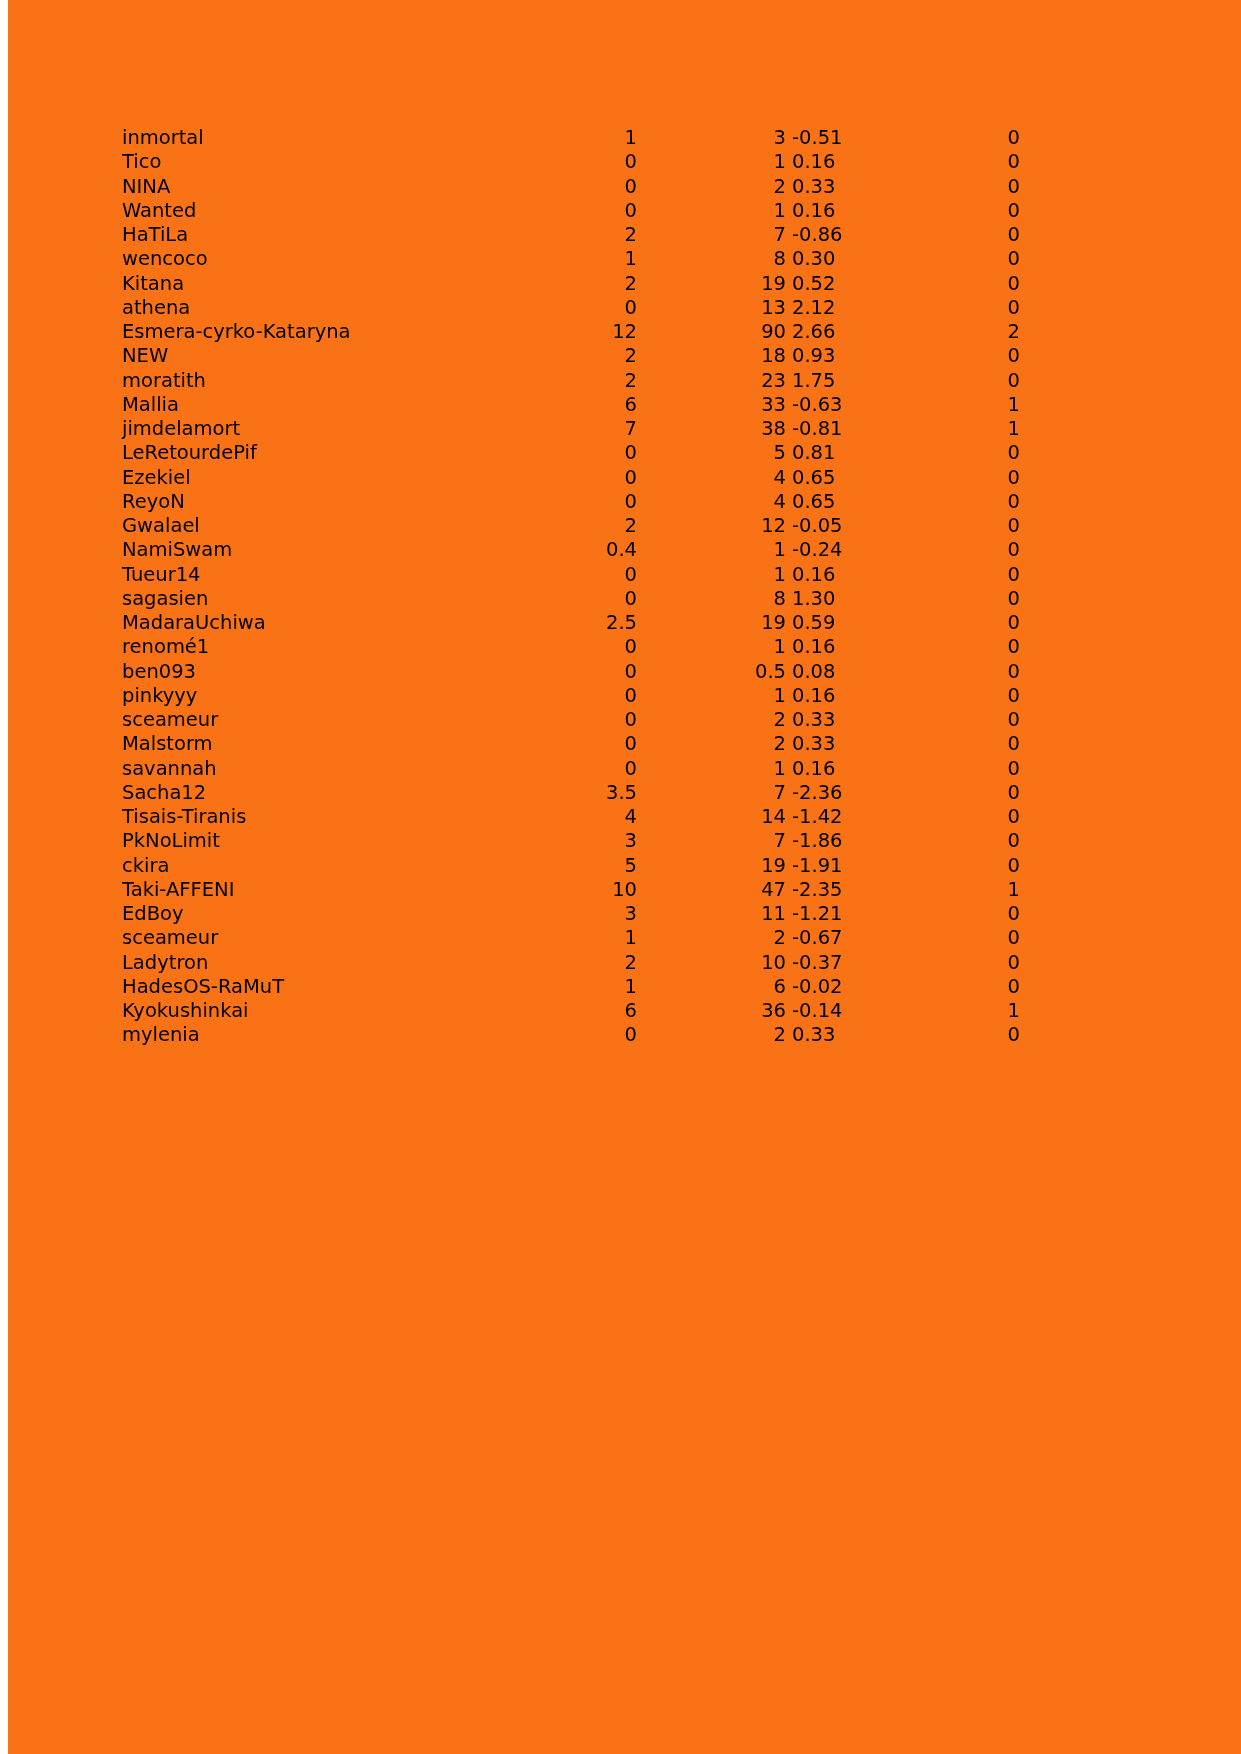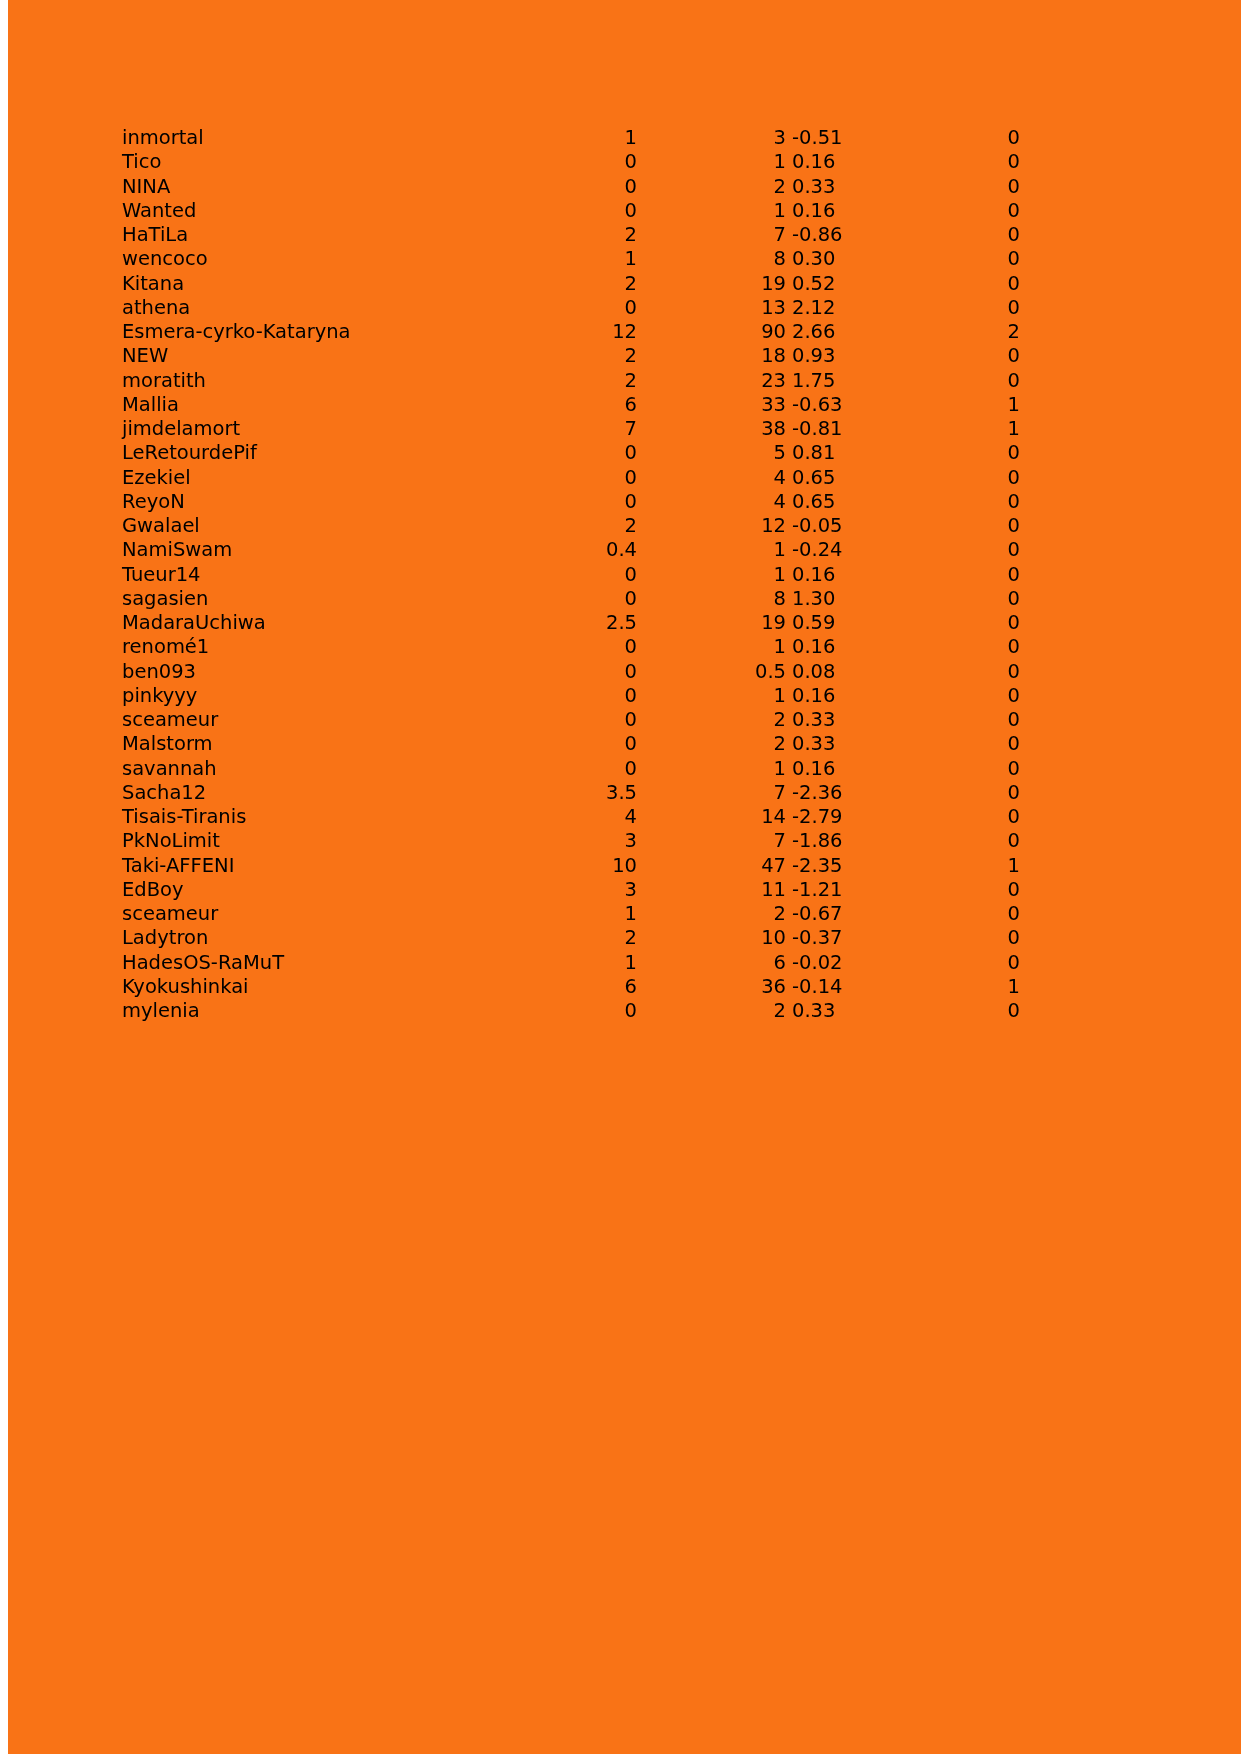--- a/index.html
+++ b/index.html
@@ -266,28 +266,35 @@
           <td class="c-name">Sacha12</td>
           <td class="c-col1">3.5</td>
           <td class="c-col2">7</td>
           <td class="c-col3">-2.36</td>
           <td class="c-col4">0</td>
         </tr>
         <tr>
           <td class="c-name">Tisais-Tiranis</td>
           <td class="c-col1">4</td>
           <td class="c-col2">14</td>
-          <td class="c-col3">-2.79</td>
+          <td class="c-col3">-1.42</td>
           <td class="c-col4">0</td>
         </tr>
         <tr>
           <td class="c-name">PkNoLimit</td>
           <td class="c-col1">3</td>
           <td class="c-col2">7</td>
           <td class="c-col3">-1.86</td>
+          <td class="c-col4">0</td>
+        </tr>
+        <tr>
+          <td class="c-name">ckira</td>
+          <td class="c-col1">5</td>
+          <td class="c-col2">19</td>
+          <td class="c-col3">-1.91</td>
           <td class="c-col4">0</td>
         </tr>
         <tr>
           <td class="c-name">Taki-AFFENI</td>
           <td class="c-col1">10</td>
           <td class="c-col2">47</td>
           <td class="c-col3">-2.35</td>
           <td class="c-col4">1</td>
         </tr>
         <tr>

